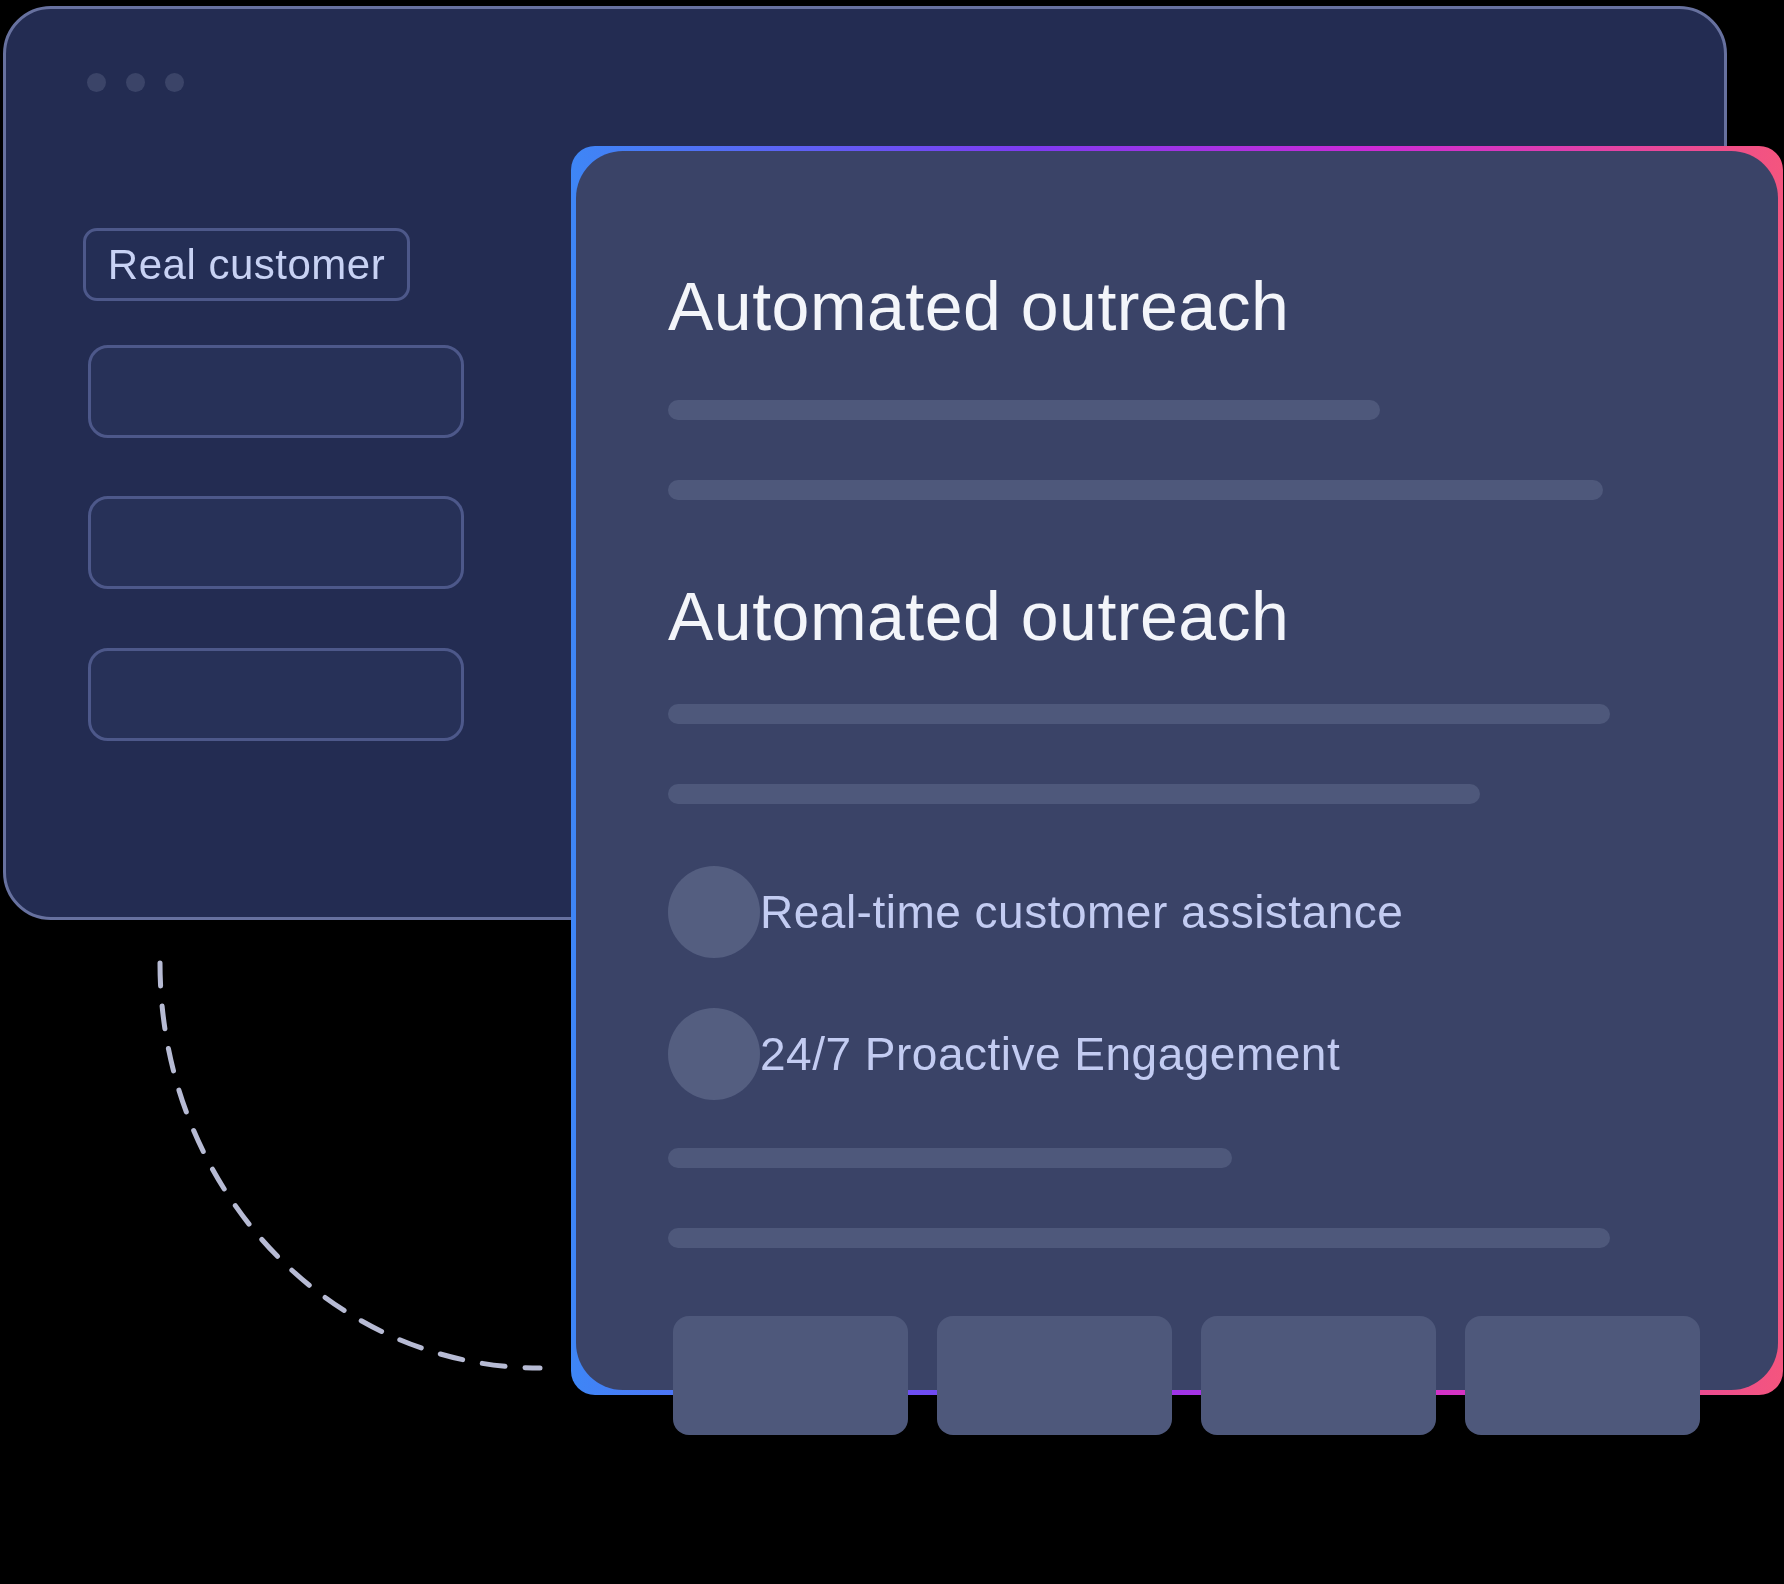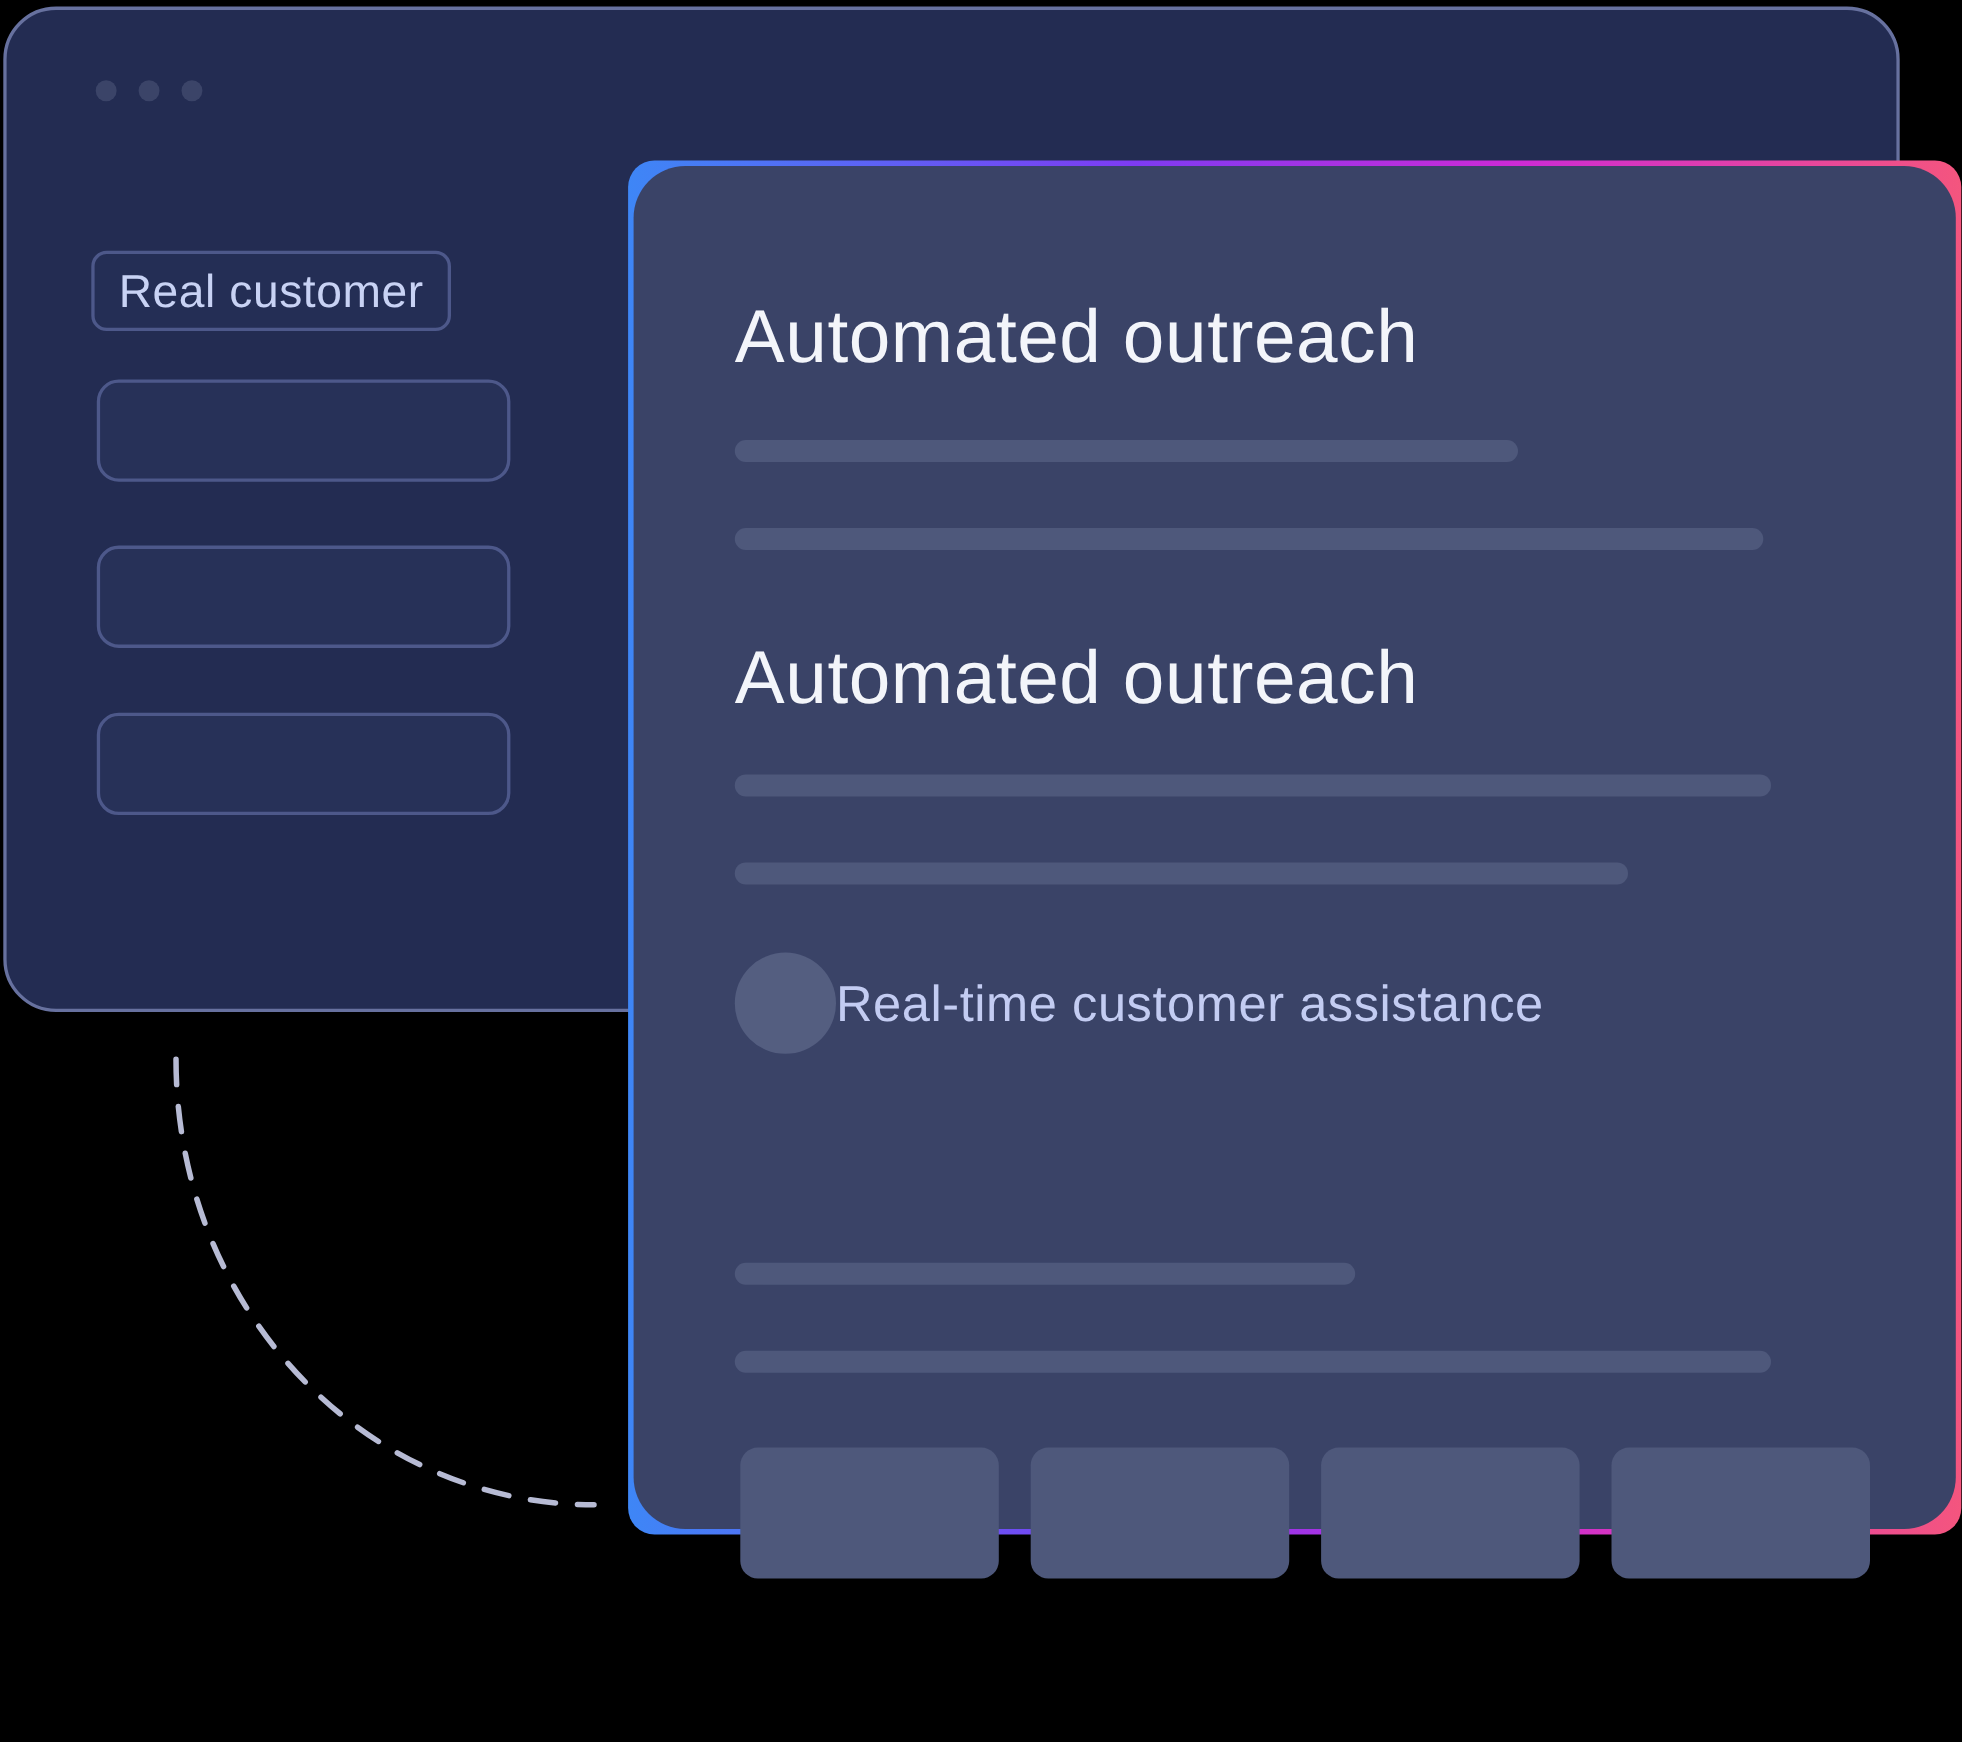--- a/index.html
+++ b/index.html
@@ -109,20 +109,24 @@
       <div class="sbar sbar-2"></div>
 
       <div class="fh fh-2">Automated outreach</div>
       <div class="sbar sbar-3"></div>
       <div class="sbar sbar-4"></div>
 
       <div class="feature feature-1">
         <div class="bullet"></div>
         <span>Real-time customer assistance</span>
       </div>
+      <div class="feature feature-2">
+        <div class="bullet"></div>
+        <span>24/7 Proactive Engagement</span>
+      </div>
 
       <div class="sbar sbar-5"></div>
       <div class="sbar sbar-6"></div>
 
       <div class="btn-row">
         <div class="skeleton-btn"></div>
         <div class="skeleton-btn"></div>
         <div class="skeleton-btn"></div>
         <div class="skeleton-btn"></div>
       </div>

